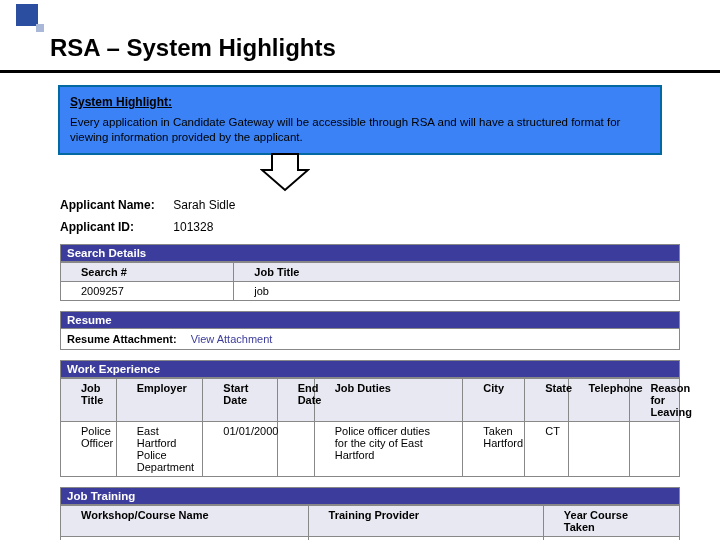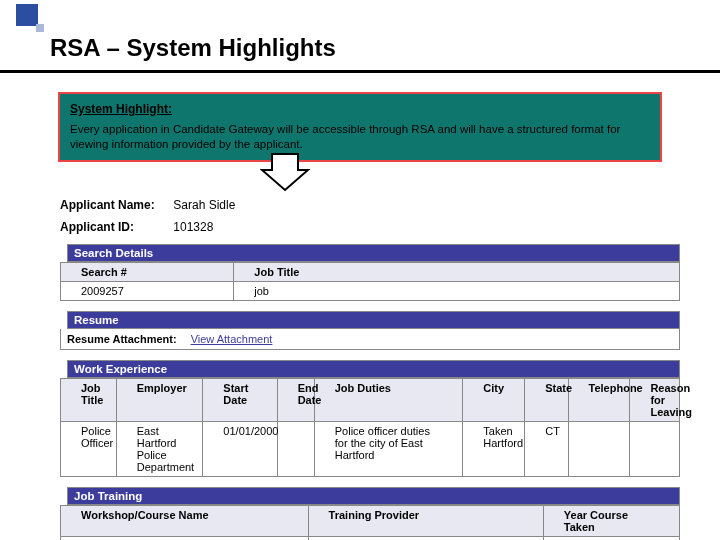--- a/index.html
+++ b/index.html
@@ -20,22 +20,22 @@
   }
   .slide-title {
     position:absolute; top:34px; left:50px;
     font-size:24px; font-weight:bold;
   }
   .title-rule {
     position:absolute; top:70px; left:0; right:0;
     border-top:3px solid #000;
   }
   .highlight-box {
-    position:absolute; top:92px; left:58px; right:58px;
-    border:2px solid #ef4444; background:#0f766e;
+    position:absolute; top:85px; left:58px; right:58px;
+    border:2px solid #0369a1; background:#3b82f6;
     padding:8px 10px;
   }
   .highlight-box .hl-head {
     font-size:12px; font-weight:bold; text-decoration:underline;
     margin-bottom:6px;
   }
   .highlight-box .hl-body {
     font-size:11.5px; line-height:1.3;
   }
   .arrow {
@@ -54,29 +54,29 @@
   .section { margin-top:10px; }
   table.grid {
     width:100%; border-collapse:collapse; font-size:11px; table-layout:fixed;
   }
   table.grid th, table.grid td {
     border:1px solid #888; padding:3px 20px; text-align:left;
     vertical-align:top;
   }
   .barhead {
     background:#3c3c9c; color:#fff; font-weight:bold;
-    font-size:11.5px; padding:2px 6px; border:1px solid #888;margin-left:7px;
+    font-size:11.5px; padding:2px 6px; border:1px solid #888;
   }
   .subhead th { background:#e8e8f2; font-weight:bold; }
   .resume-row {
     font-size:11px; padding:4px 6px;
     display:flex; gap:14px; align-items:flex-start;
   }
   .resume-row .lbl { font-weight:bold; }
-  .resume-row .lnk { color:#3c3c9c; text-decoration:underline; cursor:pointer; }
+  .resume-row .lnk { color:#3c3c9c; cursor:pointer; }
 
   
   .we col.c1{width:9%}.we col.c2{width:14%}
   .we col.c3{width:12%}.we col.c4{width:6%}
   .we col.c5{width:24%}.we col.c6{width:10%}
   .we col.c7{width:7%}.we col.c8{width:10%}.we col.c9{width:8%}
 </style>
 </head>
 <body>
 

